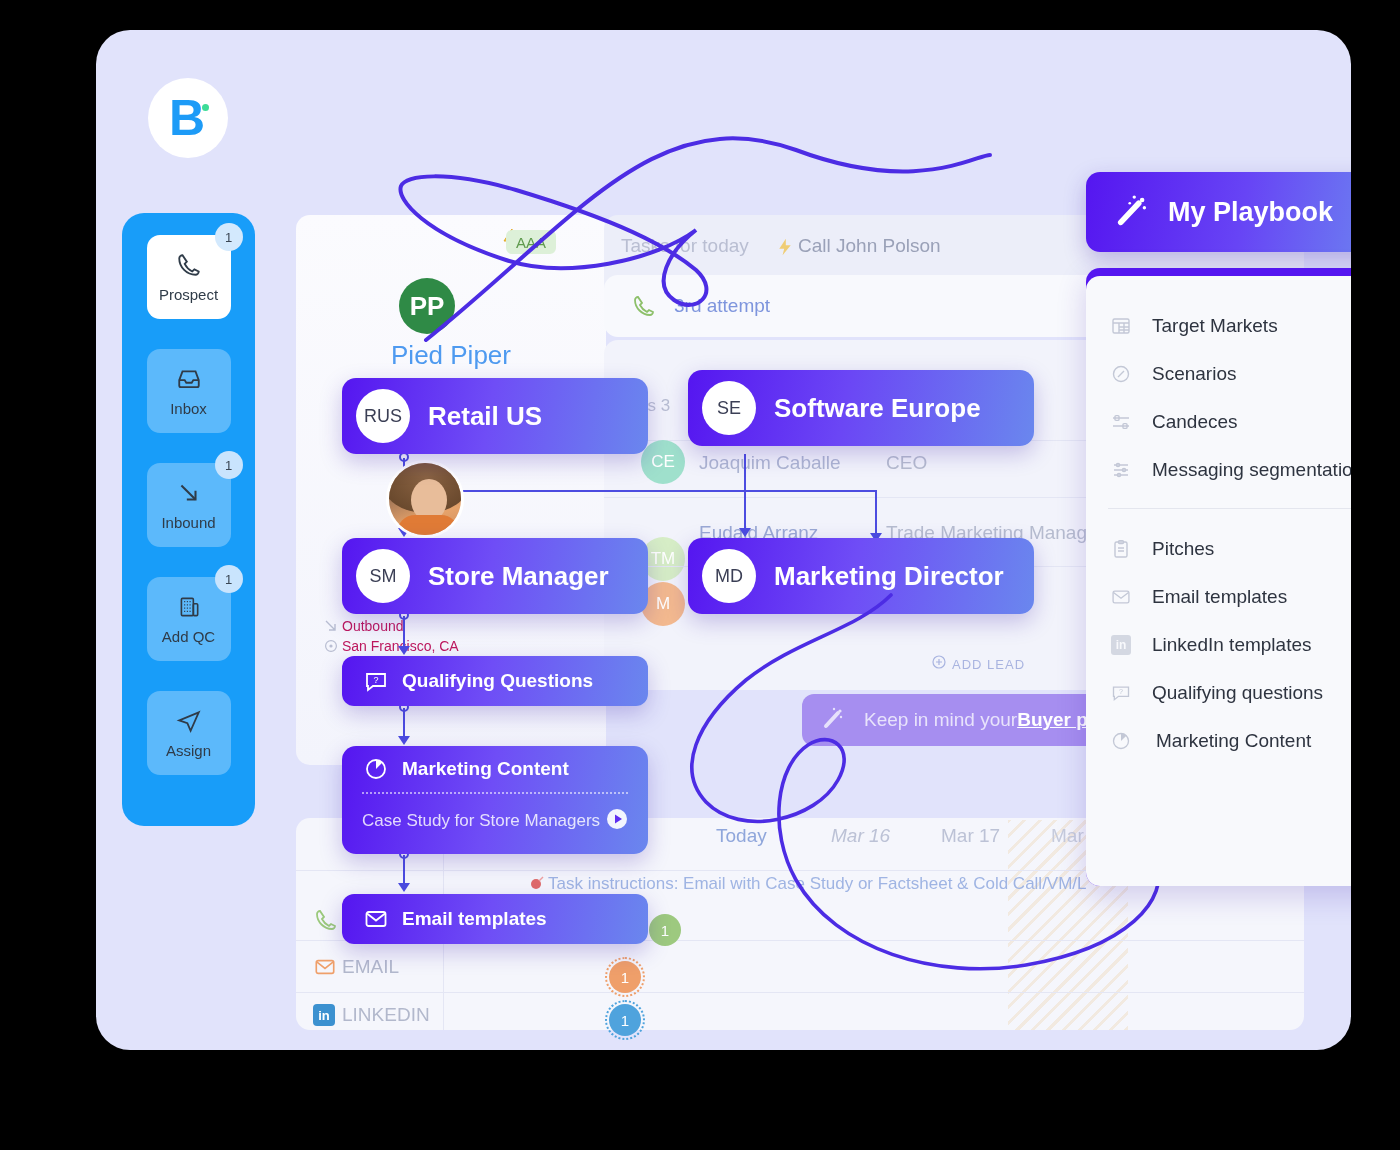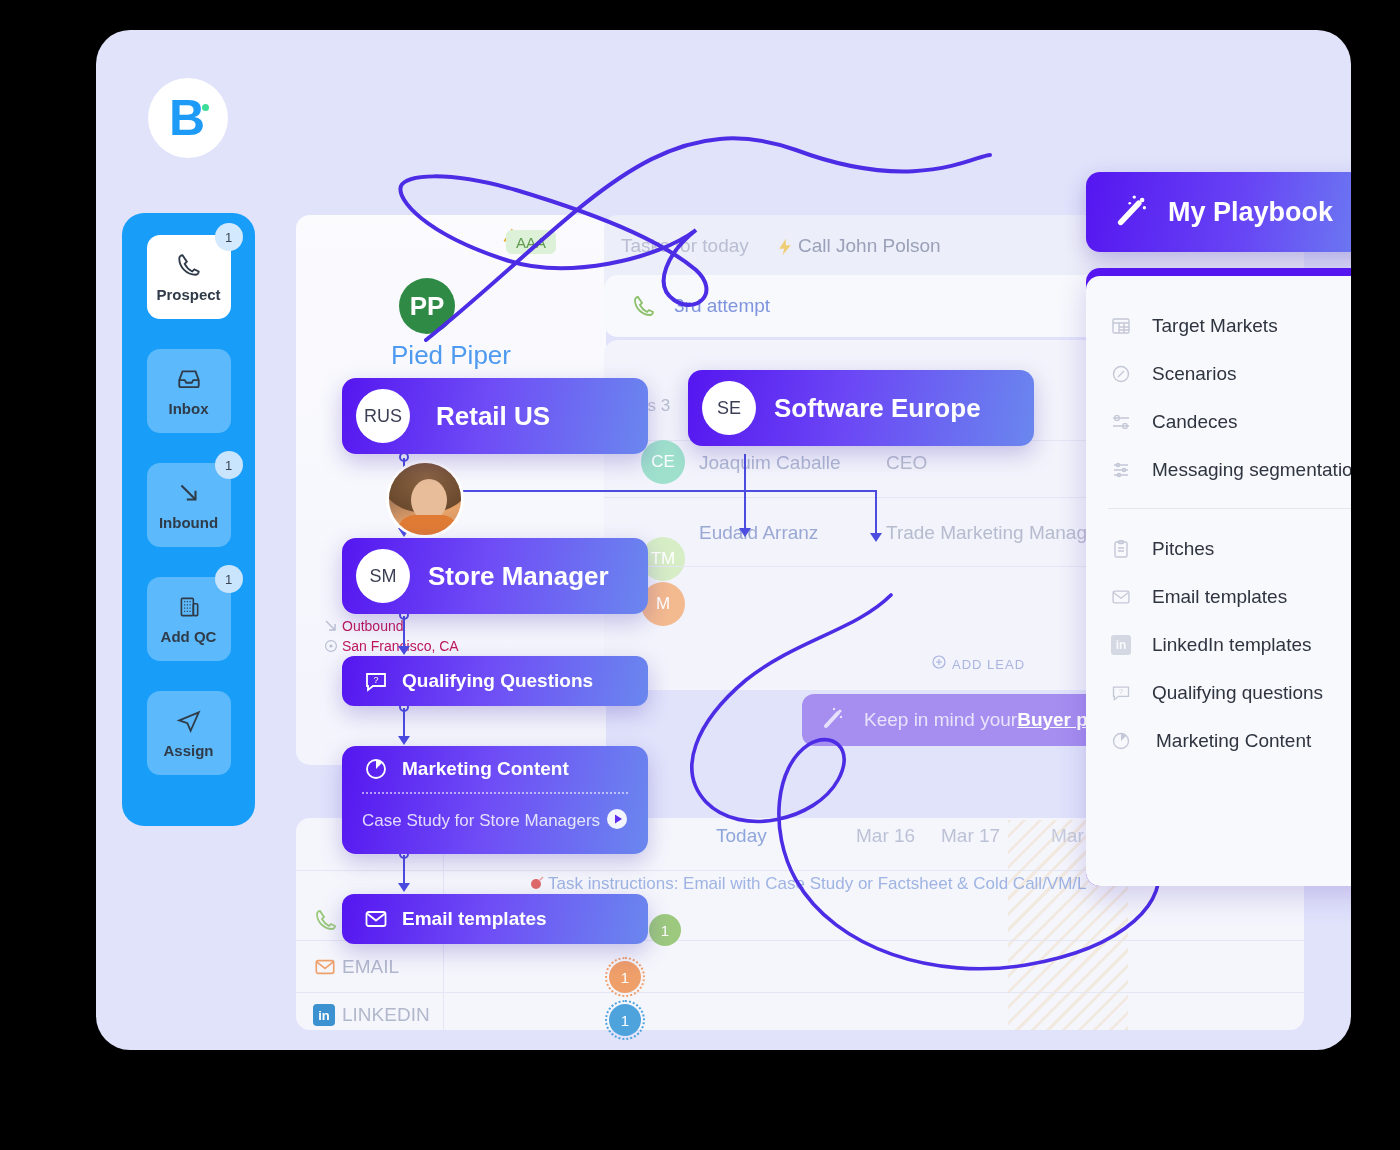--- a/index.html
+++ b/index.html
@@ -56,21 +56,21 @@
     margin: 0 auto 30px auto;
     border-radius: 13px;
     background: #5cb9fb;
     display: flex; flex-direction: column;
     align-items: center; justify-content: center;
     gap: 4px;
   }
   .rail-item:last-child { margin-bottom: 0; }
   .rail-item.active { background: #ffffff; }
   .rail-item .rail-label {
-    font-size: 15px; color: #2f3b48; font-weight: 700;
+    font-size: 15px; color: #2f3b48; font-weight: 400;
   }
   .rail-item .rail-icon { color: #2f3b48; display: block; }
   .rail-badge {
     position: absolute; right: -12px; top: -12px;
     width: 28px; height: 28px; border-radius: 50%;
     background: #c9e4fd; color: #3a4654;
     font-size: 13px; display: flex;
     align-items: center; justify-content: center;
   }
   .rail-item.active .rail-badge { background: #d3e9fd; }
@@ -145,21 +145,21 @@
     font-size: 18px; margin-left: 14px; flex: 0 0 auto;
   }
   .flow-card .fc-title {
     font-size: 26px; font-weight: bold; margin-left: 18px;
   }
   .flow-card .fc-ico {
     margin-left: 22px; display: flex; align-items: center;
   }
   .flow-card .fc-ico + .fc-title { margin-left: 14px; }
 
-  #card-retail-us   { left: 246px; top: 348px; width: 306px; height: 76px; gap: 8px; }
+  #card-retail-us   { left: 246px; top: 348px; width: 306px; height: 76px; }
   #card-software-eu { left: 592px; top: 340px; width: 346px; height: 76px;
                       background: linear-gradient(100deg,#5516f0 0%,#6b46f5 45%,#6a87ee 100%); }
   #card-store-mgr   { left: 246px; top: 508px; width: 306px; height: 76px; }
   #card-mkt-dir     { left: 592px; top: 508px; width: 346px; height: 76px; }
   #card-qual-q      { left: 246px; top: 626px; width: 306px; height: 50px;
                       border-radius: 12px; }
   #card-mkt-content { left: 246px; top: 716px; width: 306px; height: 108px;
                       flex-direction: column; align-items: stretch; }
   #card-email-tpl   { left: 246px; top: 864px; width: 306px; height: 50px;
                       border-radius: 12px; }
@@ -354,21 +354,21 @@
     <span style="margin-left:18px;color:#e8e3fb;font-size:19px;">Keep in mind your </span>
     <span style="color:#ffffff;font-size:19px;font-weight:bold;text-decoration:underline;">Buyer p</span>
   </div>
 
   <div class="bg-row-line" style="left:200px;top:840px;width:1008px;"></div>
   <div class="bg-row-line" style="left:200px;top:910px;width:1008px;"></div>
   <div class="bg-row-line" style="left:200px;top:962px;width:1008px;"></div>
   <div style="position:absolute;left:347px;top:788px;width:1px;height:212px;background:#e4e6f4;"></div>
 
   <div class="bg-text" style="left:620px;top:795px;font-size:19px;color:#8fa6db;">Today</div>
-  <div class="bg-text" style="left:760px;top:795px;font-size:19px;color:#bcc2d6;">Mar 16</div>
+  <div class="bg-text" style="left:735px;top:795px;font-size:19px;color:#bcc2d6;font-style:italic;">Mar 16</div>
   <div class="bg-text" style="left:845px;top:795px;font-size:19px;color:#bcc2d6;">Mar 17</div>
   <div class="bg-text" style="left:955px;top:795px;font-size:19px;color:#c6cbdc;">Mar</div>
 
   <div style="position:absolute;left:433px;top:845px;">
     <svg width="16" height="16" viewBox="0 0 16 16">
         <circle cx="7" cy="9" r="5" fill="#e06a6a"></circle>
         <path d="M10 6 L14 2" stroke="#f0a0a0" stroke-width="1.5"></path>
       </svg>
   </div>
   <div class="bg-text" style="left:452px;top:844px;font-size:17px;color:#9fb4e3;">Task instructions: Email with Case Study or Factsheet &amp; Cold Call/VM/L</div>
@@ -453,20 +453,24 @@
   <div class="flow-card" id="card-software-eu">
     <div class="fc-avatar">SE</div>
     <div class="fc-title">Software Europe</div>
   </div>
 
   <div class="flow-card" id="card-store-mgr">
     <div class="fc-avatar">SM</div>
     <div class="fc-title">Store Manager</div>
   </div>
 
+  <div class="flow-card" id="card-mkt-dir">
+    <div class="fc-avatar">MD</div>
+    <div class="fc-title">Marketing Director</div>
+  </div>
 
   <div class="flow-card" id="card-qual-q">
     <span class="fc-ico">
       <svg width="24" height="24" viewBox="0 0 24 24" fill="none" stroke="#fff" stroke-width="1.8">
         <path d="M3 5h18v12H9l-5 4v-4H3z"></path>
           <text x="12" y="14" font-size="9" fill="#fff" stroke="none" text-anchor="middle">?</text>
       </svg>
     </span>
     <span class="fc-title">Qualifying Questions</span>
   </div>

